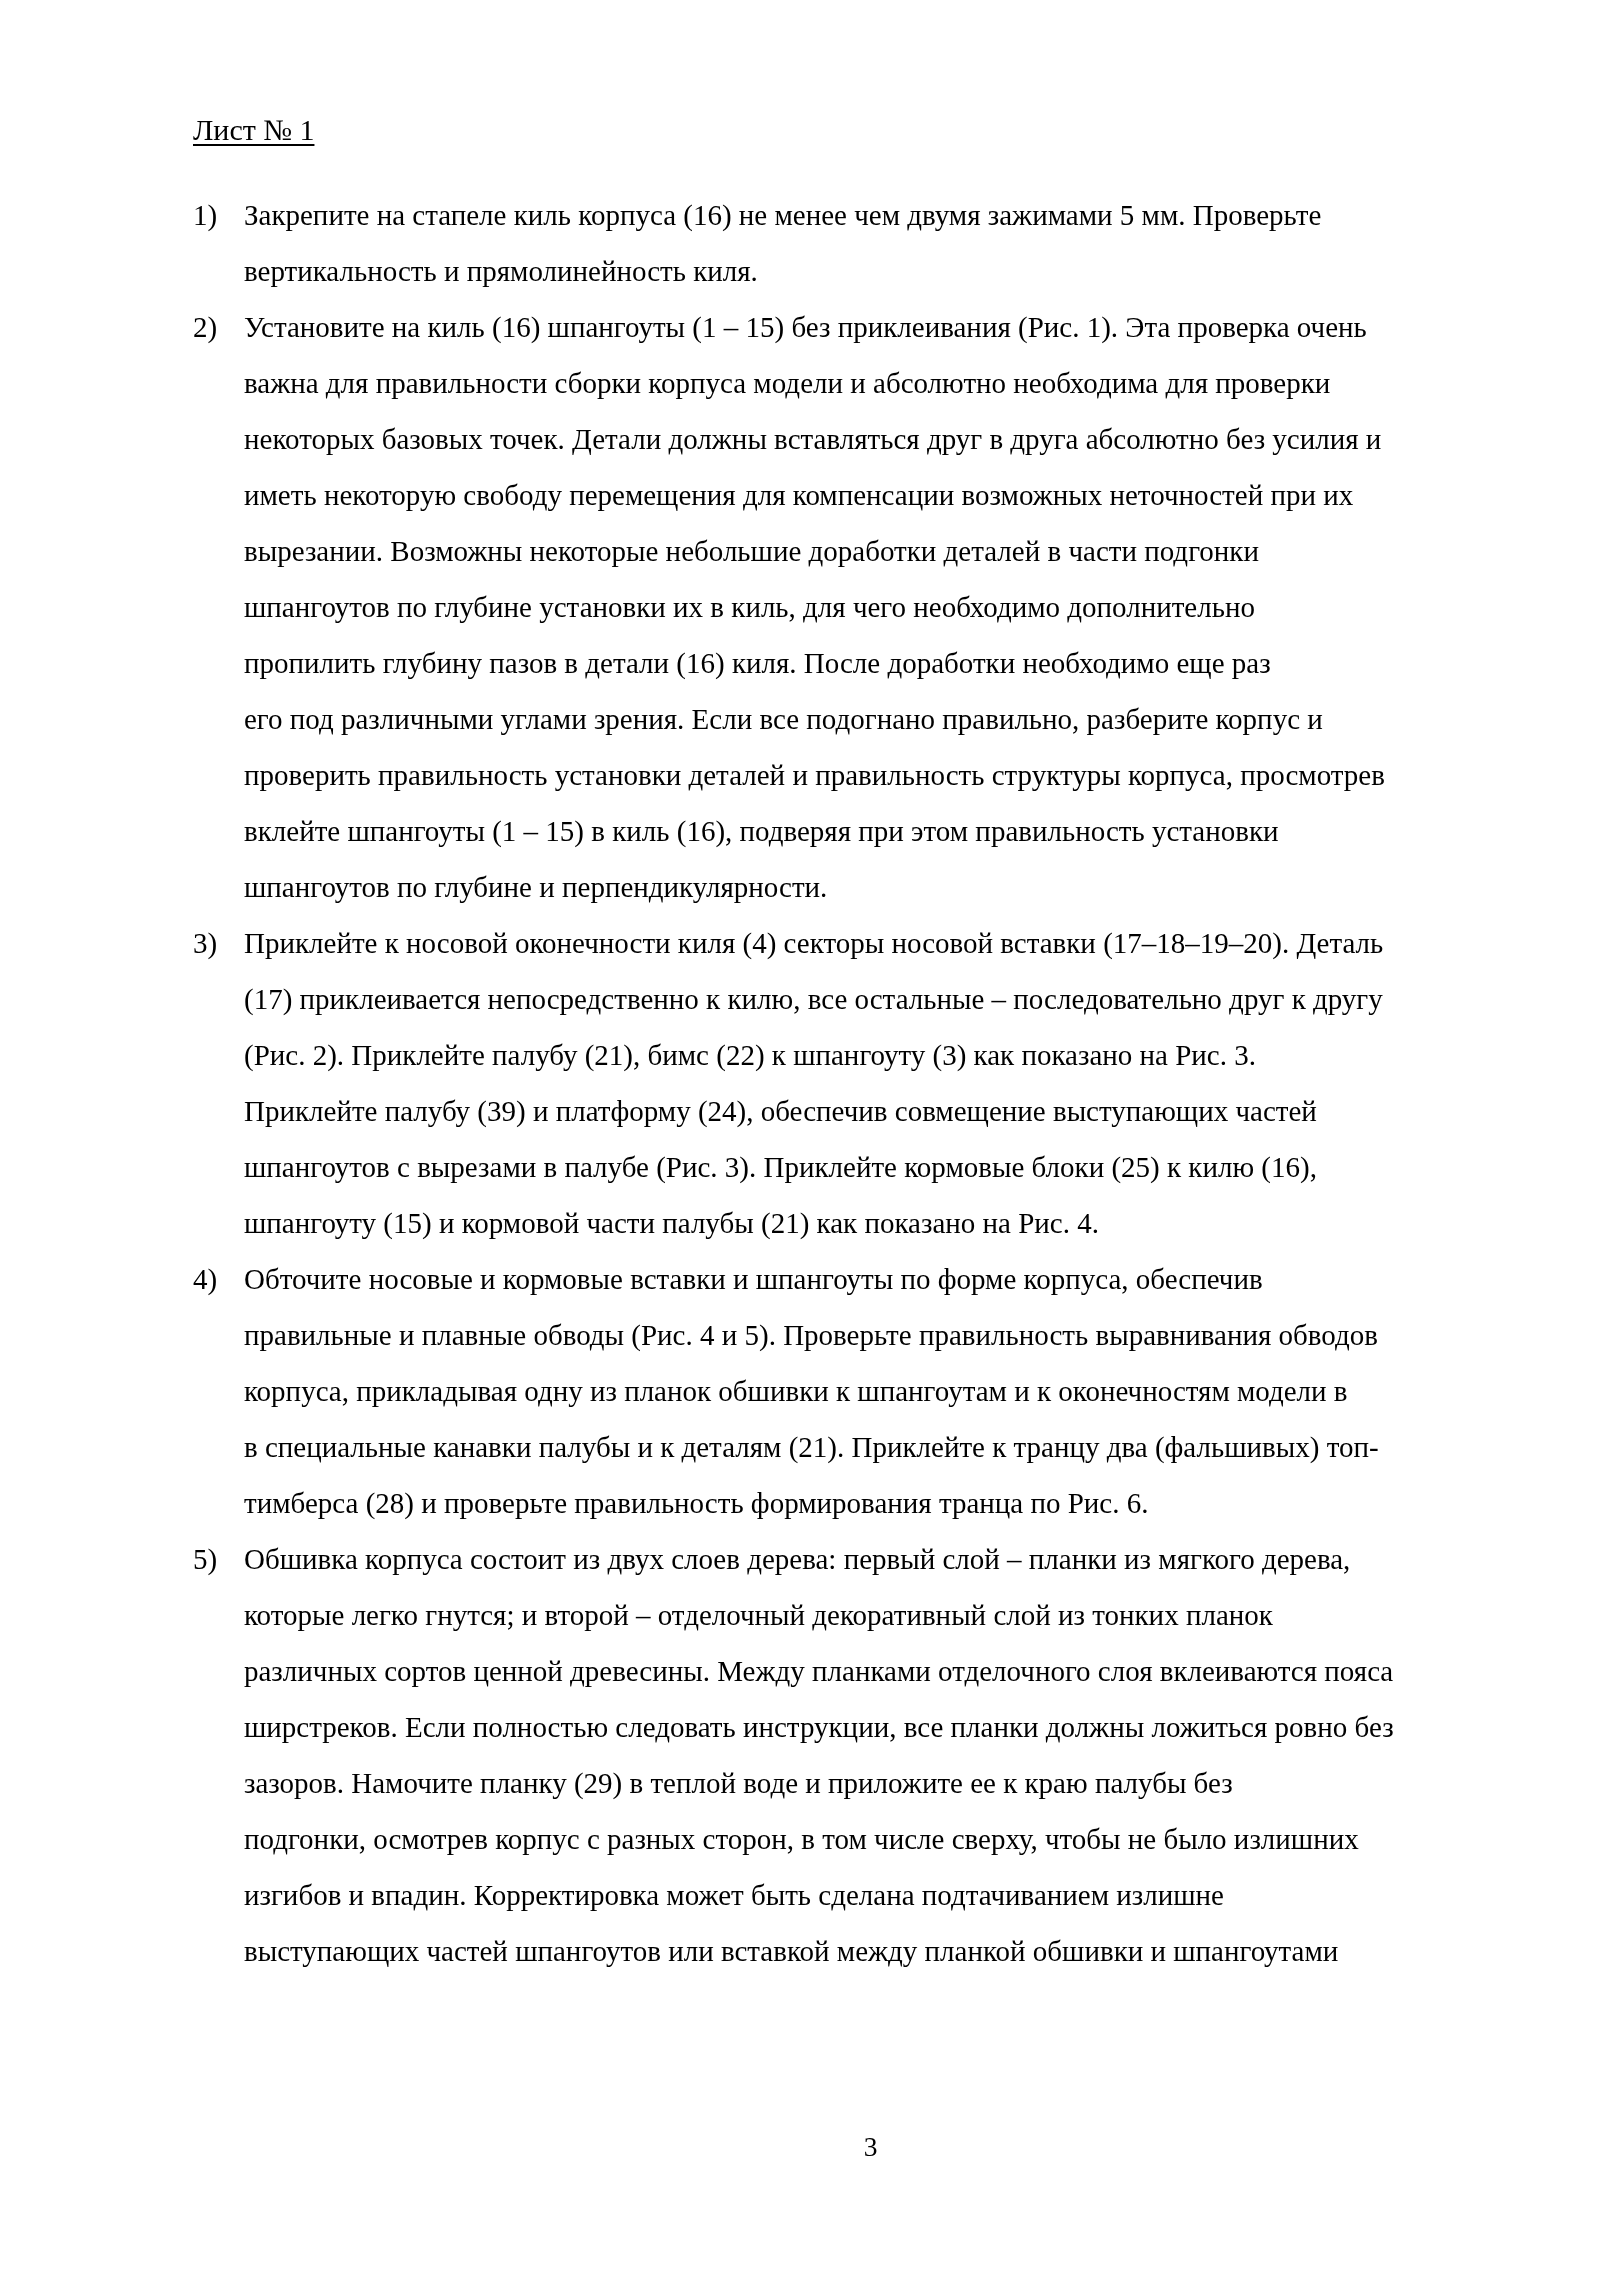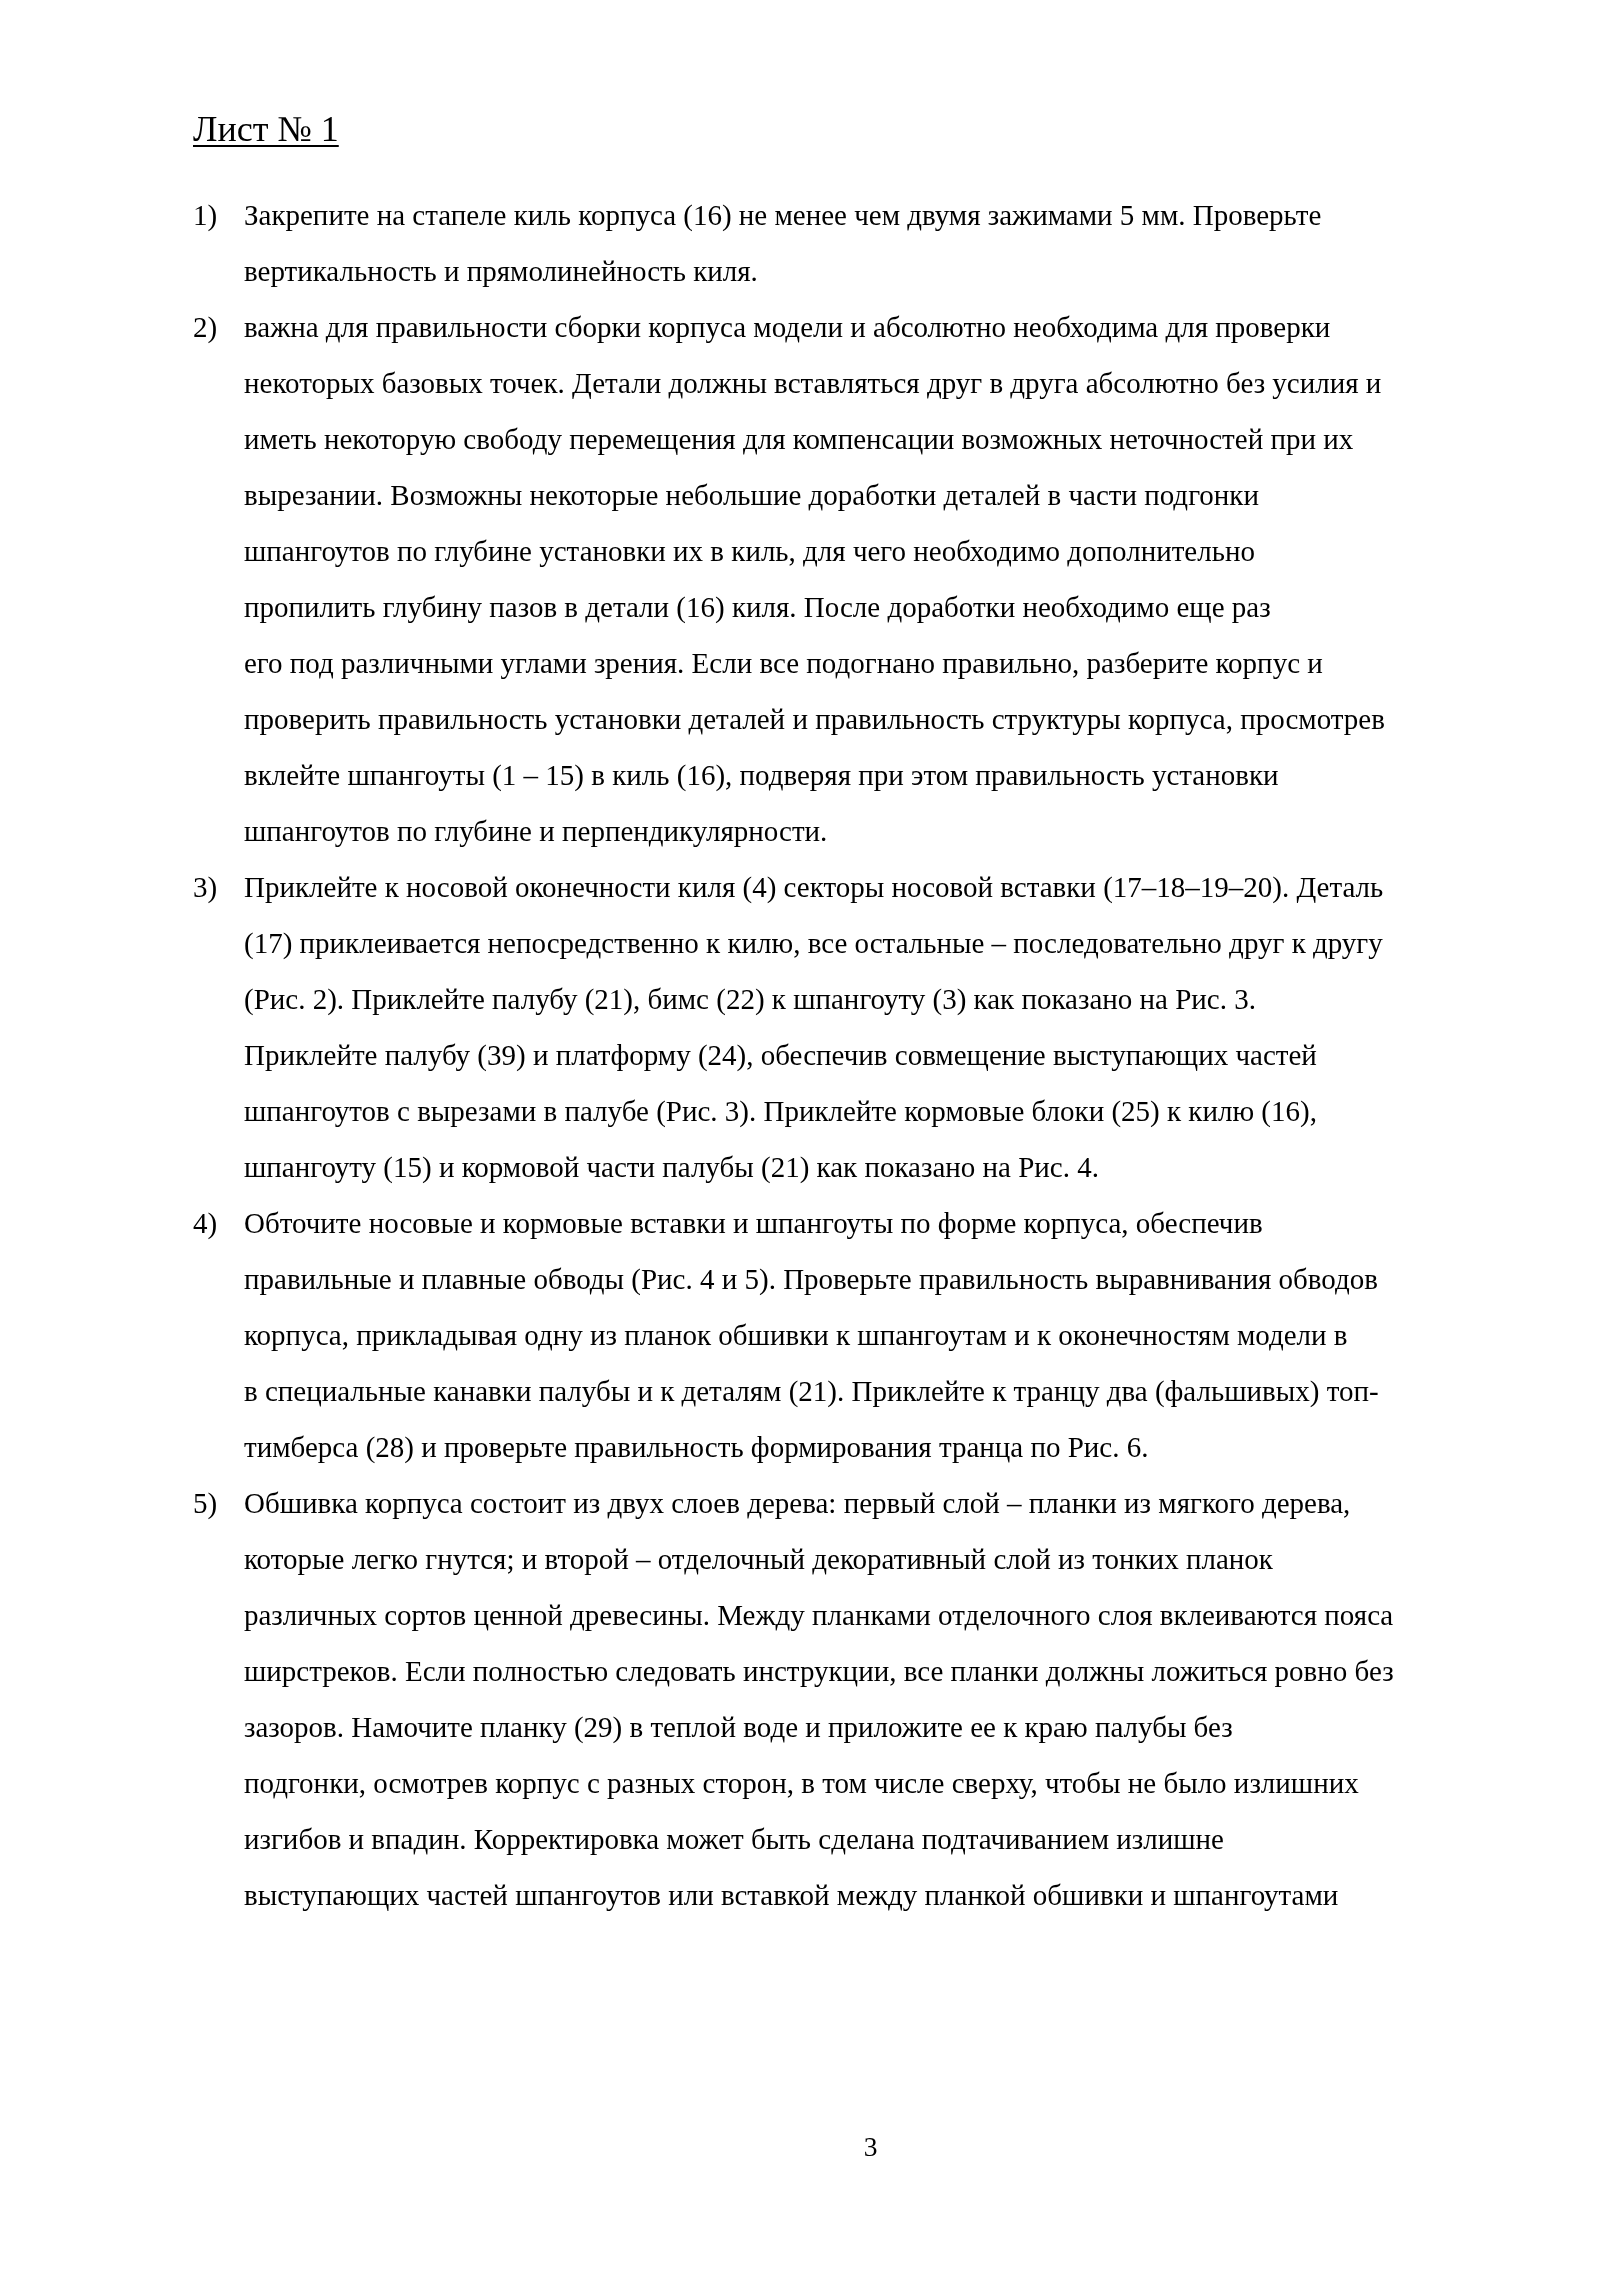--- a/index.html
+++ b/index.html
@@ -18,21 +18,21 @@
     .page {
       position: absolute;
       left: 0; top: 0;
       width: 1622px;
       height: 2295px;
     }
     .sheet-title {
       position: absolute;
       left: 193px;
       top: 110px;
-      font-size: 36px;
+      font-size: 30px;
       line-height: 39px;
       text-decoration: underline;
       text-underline-offset: 3.9px;
       text-decoration-thickness: 2px;
       white-space: nowrap;
     }
     .steps {
       position: absolute;
       left: 193px;
       top: 187px;
@@ -77,20 +77,21 @@
     <li class="step">
       <span class="step-num">1)</span>
       <div class="step-text">
           <span class="step-line">Закрепите на стапеле киль корпуса (16) не менее чем двумя зажимами 5 мм. Проверьте</span>
           <span class="step-line">вертикальность и прямолинейность киля.</span>
         </div>
     </li>
     <li class="step">
       <span class="step-num">2)</span>
       <div class="step-text">
+          <span class="step-line">Установите на киль (16) шпангоуты (1 – 15) без приклеивания (Рис. 1). Эта проверка очень</span>
           <span class="step-line">важна для правильности сборки корпуса модели и абсолютно необходима для проверки</span>
           <span class="step-line">некоторых базовых точек. Детали должны вставляться друг в друга абсолютно без усилия и</span>
           <span class="step-line">иметь некоторую свободу перемещения для компенсации возможных неточностей при их</span>
           <span class="step-line">вырезании. Возможны некоторые небольшие доработки деталей в части подгонки</span>
           <span class="step-line">шпангоутов по глубине установки их в киль, для чего необходимо дополнительно</span>
           <span class="step-line">пропилить глубину пазов в детали (16) киля. После доработки необходимо еще раз</span>
           <span class="step-line">его под различными углами зрения. Если все подогнано правильно, разберите корпус и</span>
           <span class="step-line">проверить правильность установки деталей и правильность структуры корпуса, просмотрев</span>
           <span class="step-line">вклейте шпангоуты (1 – 15) в киль (16), подверяя при этом правильность установки</span>
           <span class="step-line">шпангоутов по глубине и перпендикулярности.</span>

